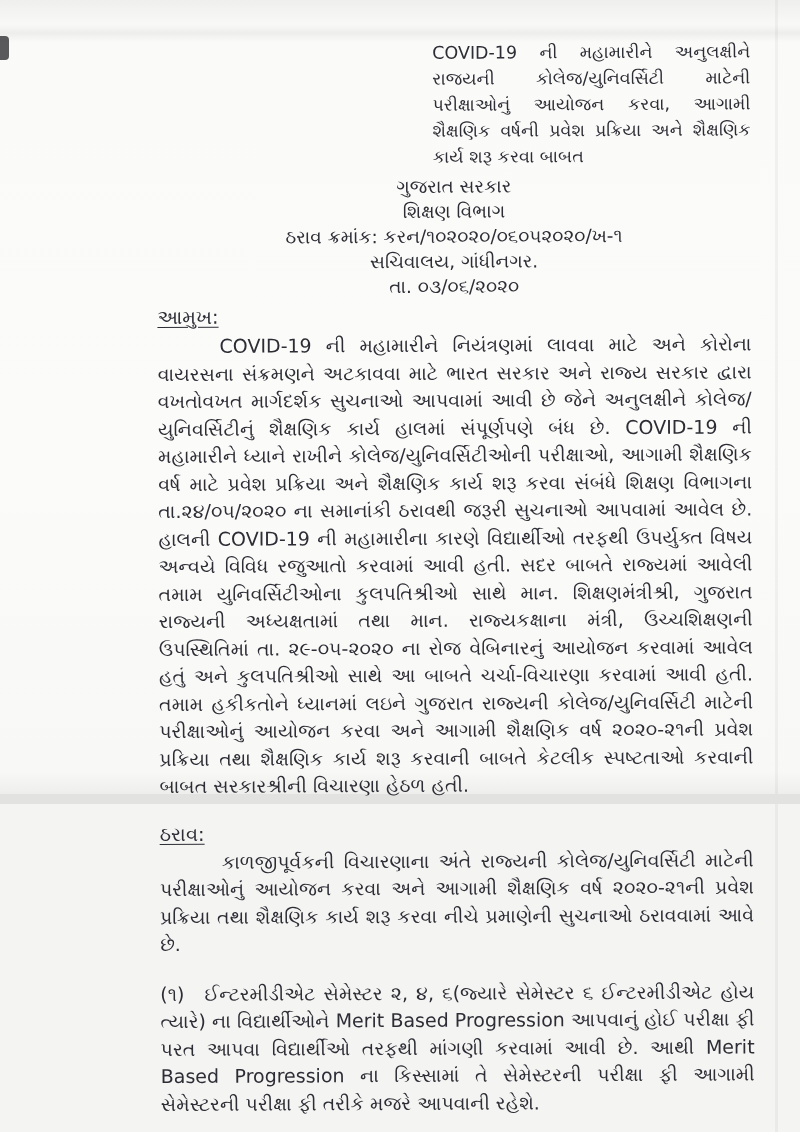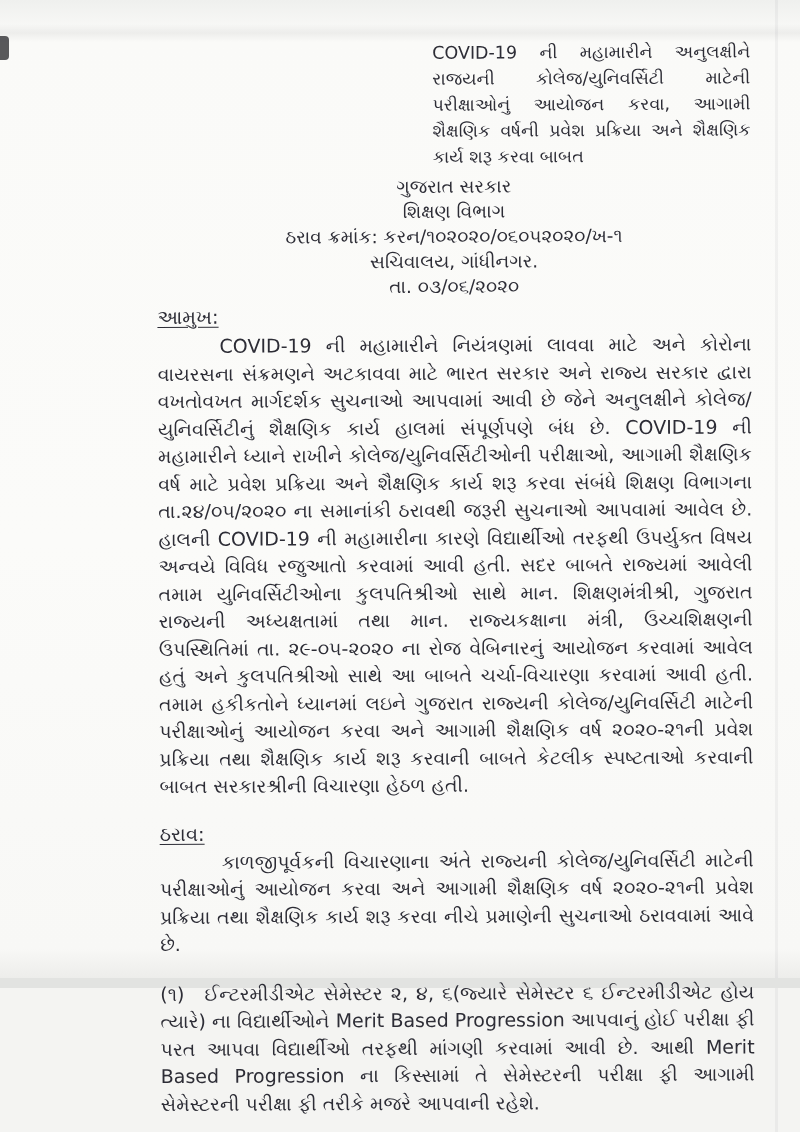--- a/index.html
+++ b/index.html
@@ -8,21 +8,21 @@
     width: 800px;
     height: 1132px;
     overflow: hidden;
     background: #f4f4f2;
     font-family: "DejaVu Sans", sans-serif;
     color: #2d2d36;
   }
   .page {
     position: relative;
     width: 800px;
-    height: 988px;
+    height: 804px;
     background: linear-gradient(180deg, #eff0ee 0%, #fafaf8 3.5%, #fbfbf9 55%, #f8f8f6 96%, #e9e9e7 100%);
   }
   
   .top-band {
     position: absolute; left: 0; top: 24px; width: 800px; height: 18px;
     background: linear-gradient(180deg, rgba(0,0,0,0.00), rgba(0,0,0,0.05), rgba(0,0,0,0.00));
   }
   .left-smudge {
     position: absolute; left: 0; top: 36px; width: 9px; height: 24px;
     background: #3c3c40; border-radius: 0 4px 4px 0; opacity: 0.85;

